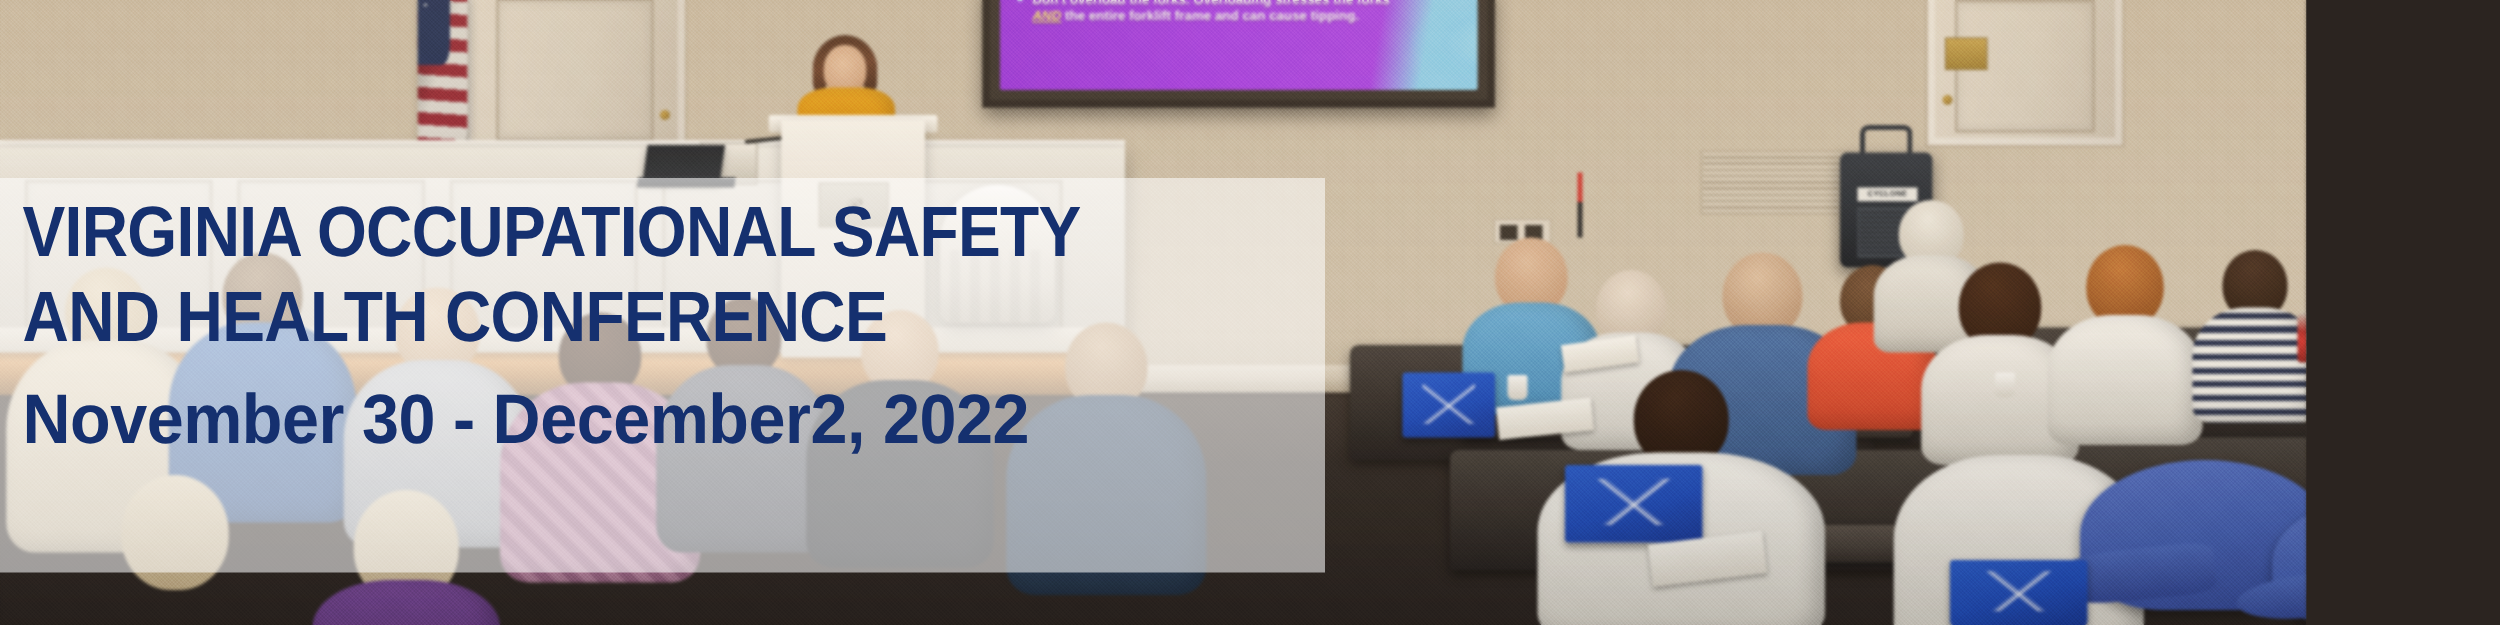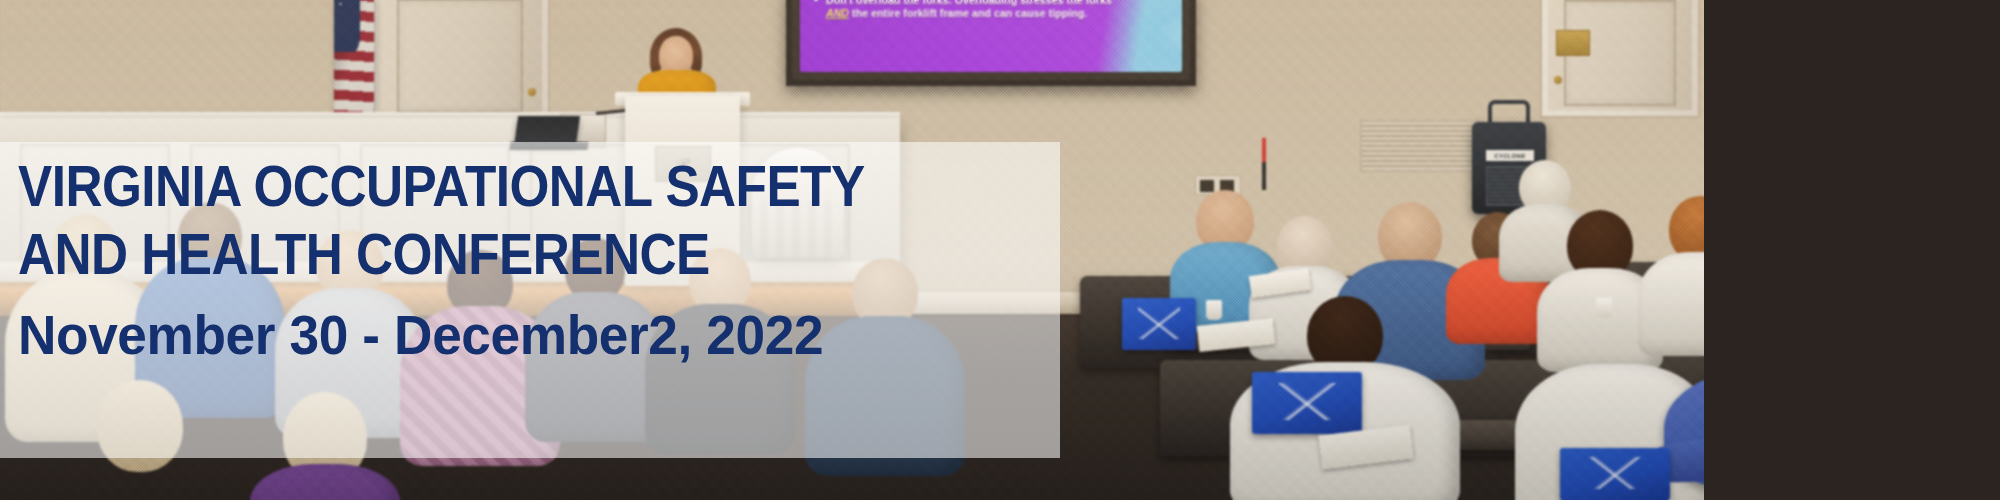--- a/index.html
+++ b/index.html
@@ -6,21 +6,21 @@
   * { box-sizing: border-box; margin: 0; padding: 0; }
   html, body {
     width: 2000px; height: 500px;
     overflow: hidden;
     background: #2b2420;
     font-family: "Liberation Sans", sans-serif;
   }
 
   #banner {
     position: relative;
-    width: 1704px;
+    width: 1845px;
     height: 500px;
     overflow: hidden;
     background: #3a322c;
   }
 
   
   .photo {
     position: absolute;
     inset: 0;
     overflow: hidden;

